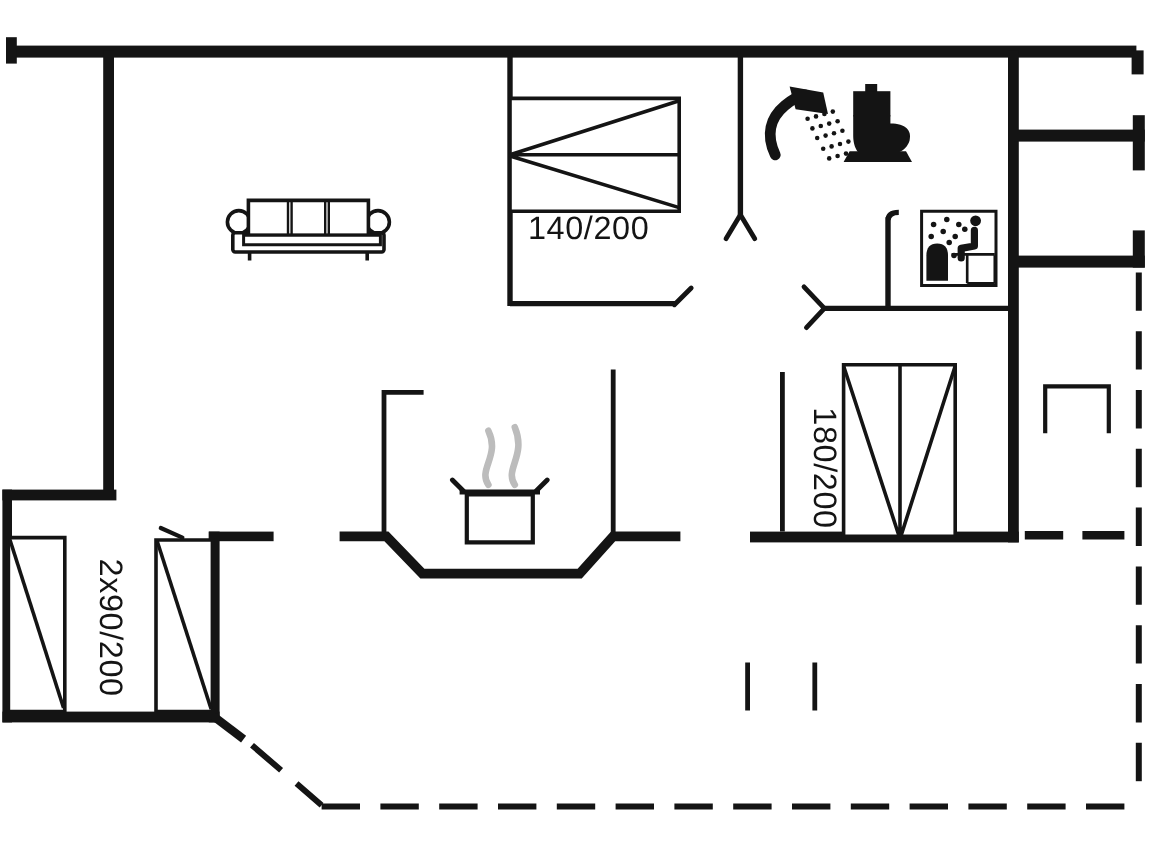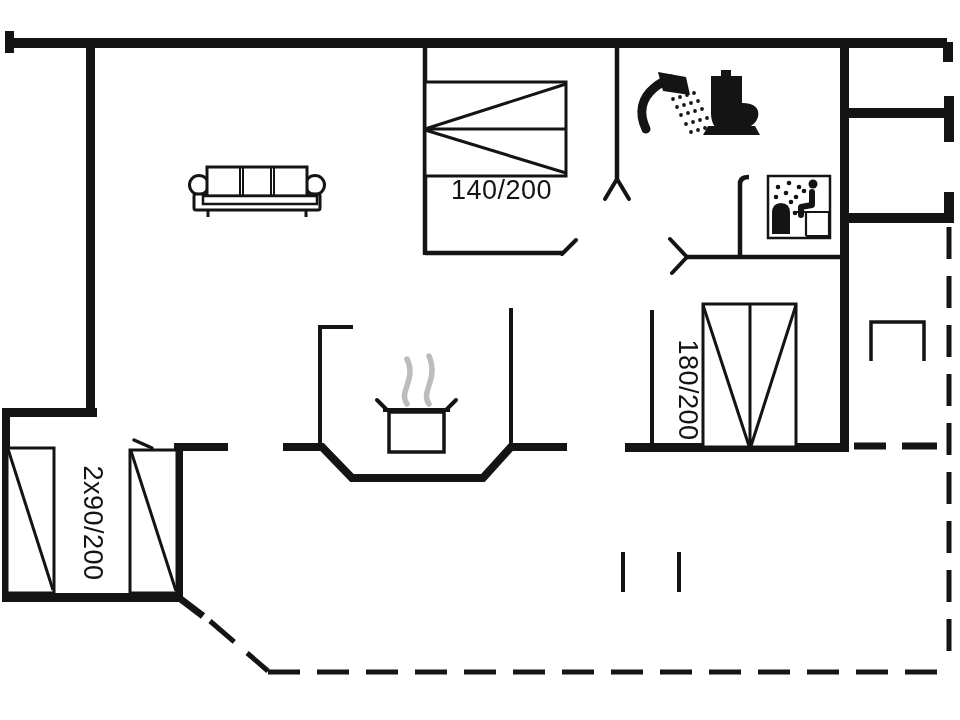--- a/index.html
+++ b/index.html
@@ -158,16 +158,16 @@
         <circle cx="795" cy="213" r="2.3"></circle>
       </g>
       <g>
         <circle class="fill" cx="813" cy="184" r="4.5"></circle>
         <path class="w" stroke-width="6" stroke-linecap="round" stroke-linejoin="round" d="M812,192 L812,205 L801,207 L801,215"></path>
       </g>
       <path class="w" stroke-width="2.2" d="M793,212 H829 M806,213 V236 M829,213 V236 M806,236 H829"></path>
     </g>
   </svg>
 
-  <div class="label" style="left:440px;top:177px;width:112px;text-align:right;">140/200</div>
+  <div class="label" style="left:440px;top:177px;width:112px;text-align:left;">140/200</div>
   <div class="label vlabel" style="left:687px;top:390px;">180/200</div>
   <div class="label vlabel" style="left:92px;top:523px;">2x90/200</div>
 </div>
 
 </body></html>

